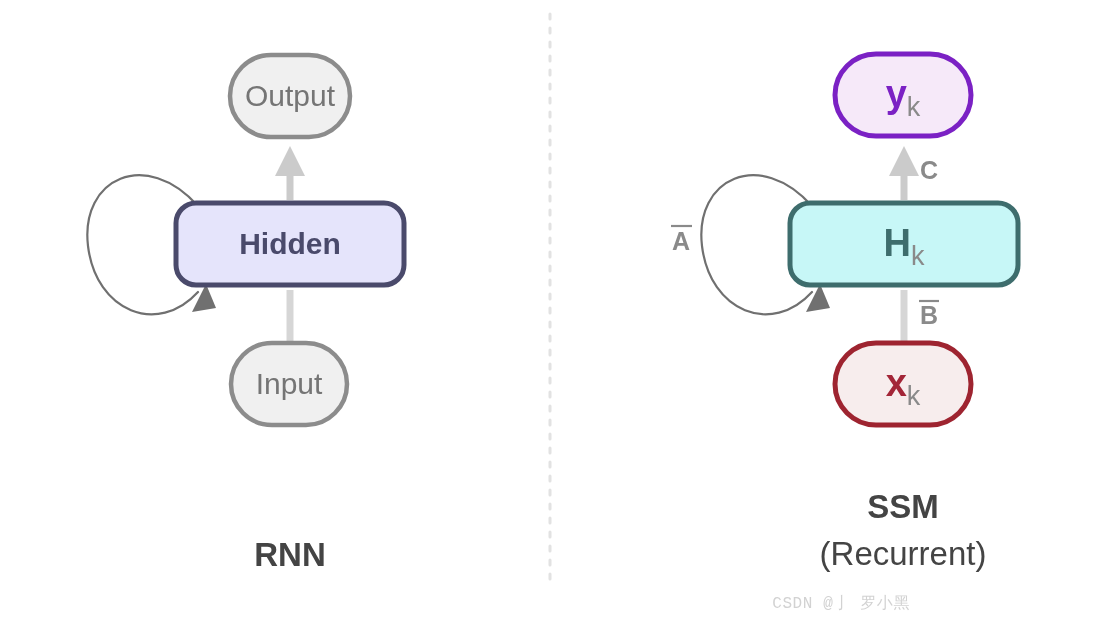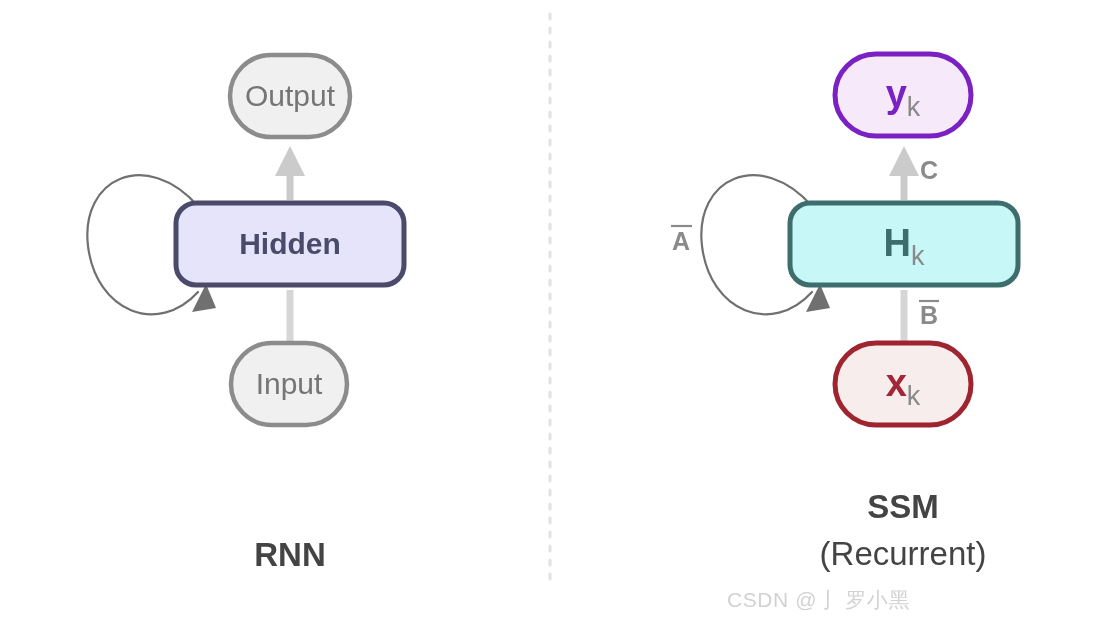--- a/index.html
+++ b/index.html
@@ -44,22 +44,22 @@
     font-family: "Liberation Sans", sans-serif;
     text-anchor: middle;
     fill: #444444;
   }
   .caption-bold { font-weight: bold; font-size: 33px; }
   .caption-reg  { font-weight: normal; font-size: 33px; }
   .watermark {
     position: absolute;
     right: 12px;
     bottom: 6px;
-    font-family: Liberation Sans, sans-serif;
-    font-size: 21px;
+    font-family: Liberation Mono, monospace;
+    font-size: 16px;
     color: #d2d2d2;
     letter-spacing: 0.6px;
     white-space: nowrap;
   }
 </style>
 </head>
 <body>
 
 <div id="stage">
 

